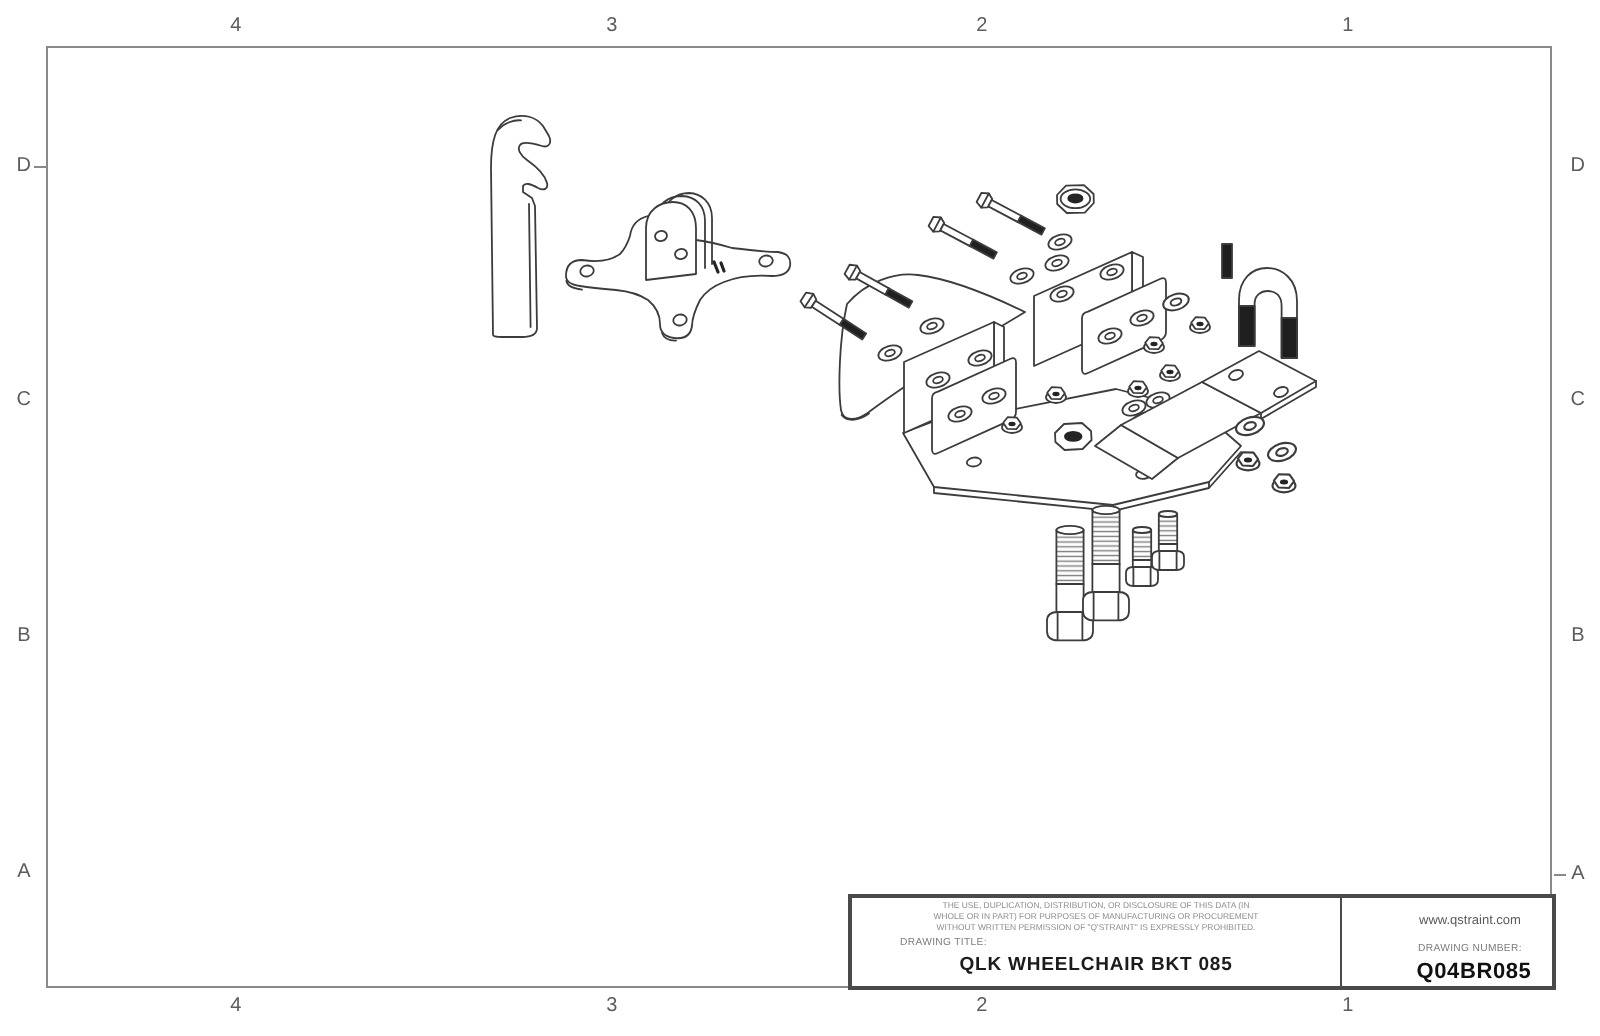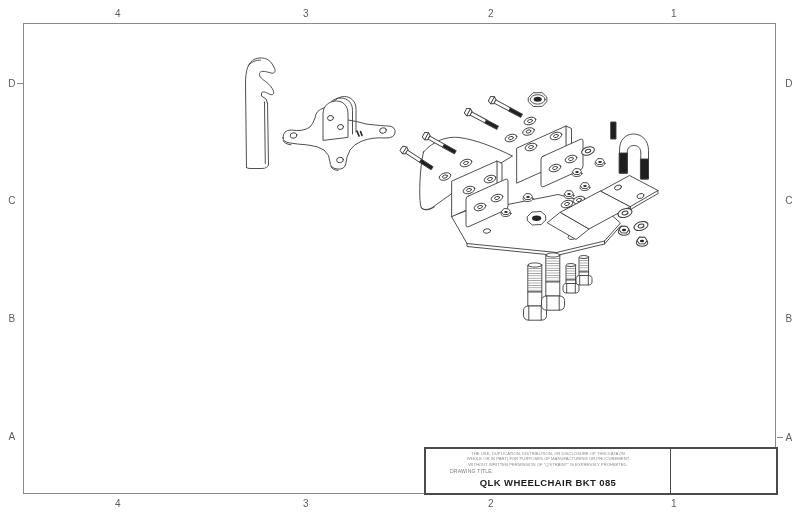--- a/index.html
+++ b/index.html
@@ -253,15 +253,20 @@
   <div class="title-block">
     <div class="tb-left">
       <div class="disclaimer">
         <div>THE USE, DUPLICATION, DISTRIBUTION, OR DISCLOSURE OF THIS DATA (IN</div>
         <div>WHOLE OR IN PART) FOR PURPOSES OF MANUFACTURING OR PROCUREMENT</div>
         <div>WITHOUT WRITTEN PERMISSION OF "Q'STRAINT" IS EXPRESSLY PROHIBITED.</div>
       </div>
       <div class="tb-label tb-title-label">DRAWING TITLE:</div>
       <div class="tb-title">QLK WHEELCHAIR BKT 085</div>
     </div>
+    <div class="tb-right">
+      <div class="tb-website">www.qstraint.com</div>
+      <div class="tb-label tb-number-label">DRAWING NUMBER:</div>
+      <div class="tb-number">Q04BR085</div>
+    </div>
   </div>
 
 </div>
 
 </body></html>

